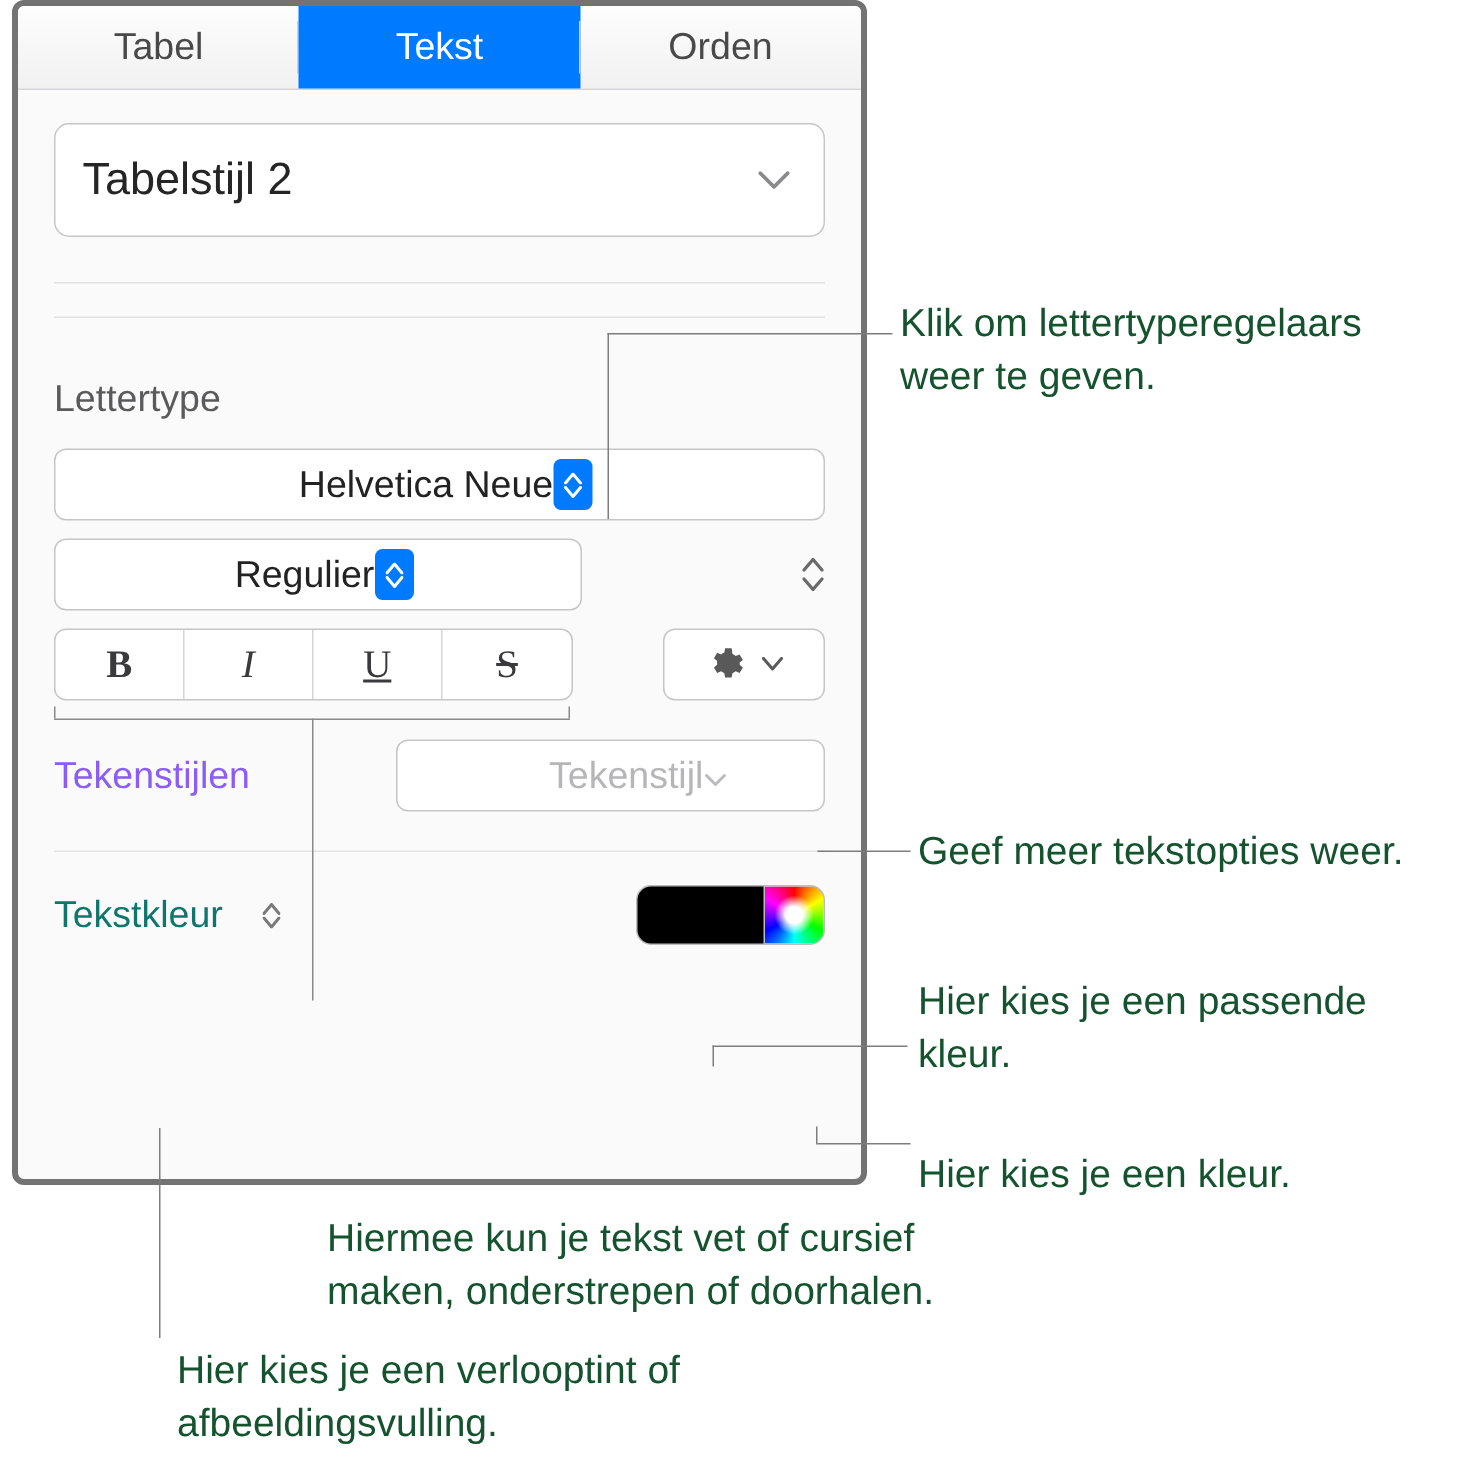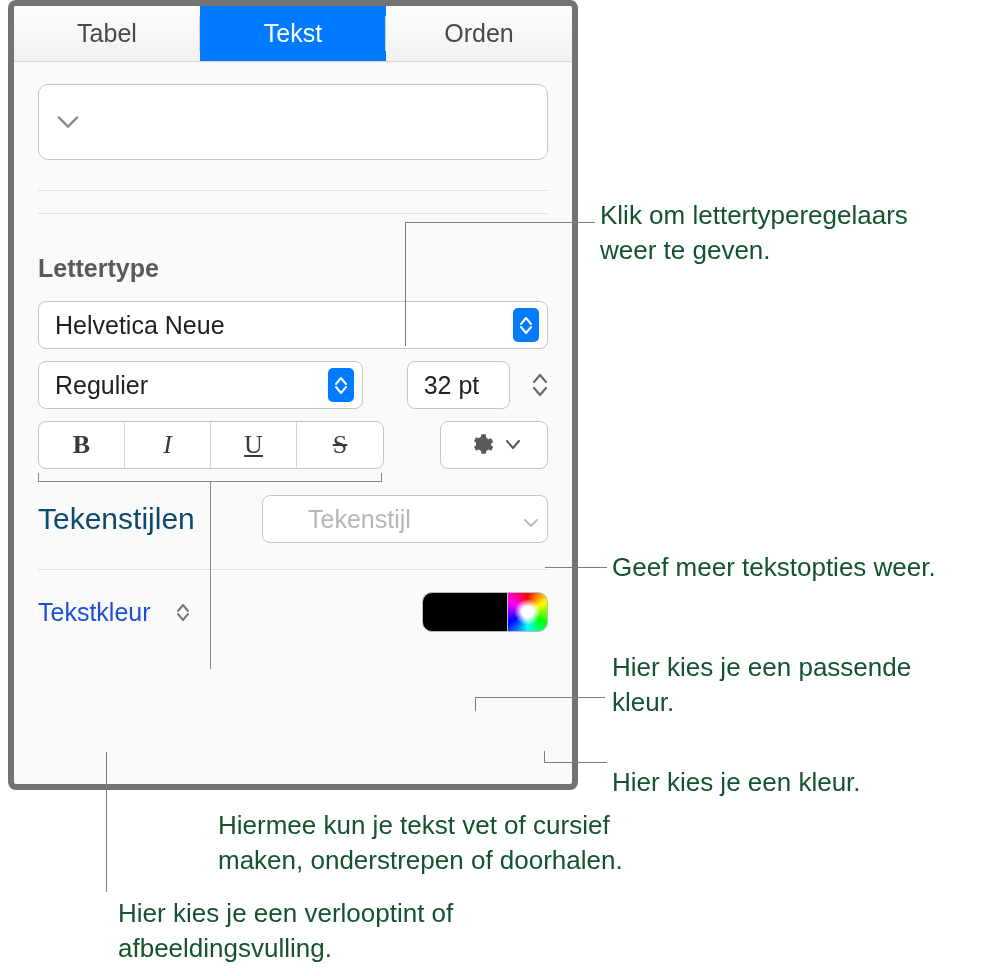--- a/index.html
+++ b/index.html
@@ -14,21 +14,21 @@
   }
 
   
   .panel {
     position: absolute;
     left: 8px;
     top: 0;
     width: 570px;
     height: 790px;
     background: #fafafa;
-    border: 6px solid #737373;
+    border: 4px solid #737373;
     border-radius: 8px;
     overflow: hidden;
   }
 
   
   .topbar {
     display: flex;
     align-items: stretch;
     height: 56px;
     background: linear-gradient(#fdfdfd, #f1f1f2);
@@ -104,32 +104,32 @@
   .segmented .seg.active {
     background: #fff;
     color: #222;
     box-shadow: 1px 0 0 #d6d6d8;
   }
 
   .section-title {
     font-size: 25px;
     color: #5a5a5c;
     margin-top: 40px;
-    font-weight: 700;
+    font-weight: 400;
   }
 
   
   .popup {
     background: #fff;
     border: 1px solid #c6c6c8;
     border-radius: 8px;
     height: 48px;
     display: flex;
     align-items: center;
-    justify-content: space-between;
+    justify-content: center;
     padding: 0 8px 0 16px;
     font-size: 25px;
     color: #222;
     cursor: pointer;
   }
   .popup.pale { color: #b6b6b8; padding-left: 45px; }
   .updn {
     width: 26px;
     height: 34px;
     background: #007aff;
@@ -199,21 +199,21 @@
   .bracket .tick.l { left:0; }
   .bracket .tick.r { right:0; }
   .bracket .stem { position:absolute; left:50%; top:8px; width:1px; height:188px; background:#8a8a8c; }
 
   
   .inline-popup {
     display: inline-flex;
     align-items: center;
     gap: 23px;
     font-size: 25px;
-    color: #1d4ed8;
+    color: #0f766e;
     cursor: pointer;
   }
   .mini-updn {
     width: 18px;
     display: flex;
     flex-direction: column;
     align-items: center;
     gap: 1px;
     color: #7a7a7c;
   }
@@ -270,20 +270,21 @@
 
   <div class="topbar">
     <div class="tab separator-right">Tabel</div>
     <div class="tab active separator-right">Tekst</div>
     <div class="tab">Orden</div>
   </div>
 
   <div class="panel-inner">
 
     <div class="style-select">
+      <span>Tabelstijl 2</span>
       <span class="chevron-down">
         <svg viewBox="0 0 24 14">
             <path d="M2 2 L12 12 L22 2" stroke="#8b8b8d" stroke-width="2.6" fill="none" stroke-linecap="round" stroke-linejoin="round"></path>
           </svg>
       </span>
     </div>
 
     <div class="hr"></div>
 
 
@@ -309,23 +310,20 @@
         <span class="updn">
           <svg width="12" height="8" viewBox="0 0 12 8">
               <path d="M1 7 L6 1 L11 7" stroke="#fff" stroke-width="2" fill="none" stroke-linecap="round" stroke-linejoin="round"></path>
             </svg>
           <svg width="12" height="8" viewBox="0 0 12 8">
               <path d="M1 1 L6 7 L11 1" stroke="#fff" stroke-width="2" fill="none" stroke-linecap="round" stroke-linejoin="round"></path>
             </svg>
         </span>
       </div>
       <div class="spacer"></div>
-      <div class="popup" style="width:110px; padding-right:12px">
-        <span>32 pt</span>
-      </div>
       <div class="stepper">
         <svg width="16" height="12" viewBox="0 0 16 12">
             <path d="M2 10 L8 3 L14 10" stroke="#6a6a6c" stroke-width="2.2" fill="none" stroke-linecap="round" stroke-linejoin="round"></path>
           </svg>
         <svg width="16" height="12" viewBox="0 0 16 12">
             <path d="M2 2 L8 9 L14 2" stroke="#6a6a6c" stroke-width="2.2" fill="none" stroke-linecap="round" stroke-linejoin="round"></path>
           </svg>
       </div>
     </div>
 
@@ -348,21 +346,21 @@
     </div>
 
     <div class="bracket">
       <div class="line"></div>
       <div class="tick l"></div>
       <div class="tick r"></div>
       <div class="stem"></div>
     </div>
 
     <div class="row" style="margin-top:6px; align-items:center">
-      <div style="font-size:30px; color:#0c4a6e">Tekenstijlen</div>
+      <div style="font-size:25px; color:#8b5cf6">Tekenstijlen</div>
       <div class="spacer"></div>
       <div class="popup pale" style="width:286px">
         <span>Tekenstijl</span>
         <span>
           <svg width="16" height="10" viewBox="0 0 16 10">
               <path d="M2 2 L8 8 L14 2" stroke="#bcbcbe" stroke-width="2" fill="none" stroke-linecap="round" stroke-linejoin="round"></path>
             </svg>
         </span>
       </div>
     </div>

